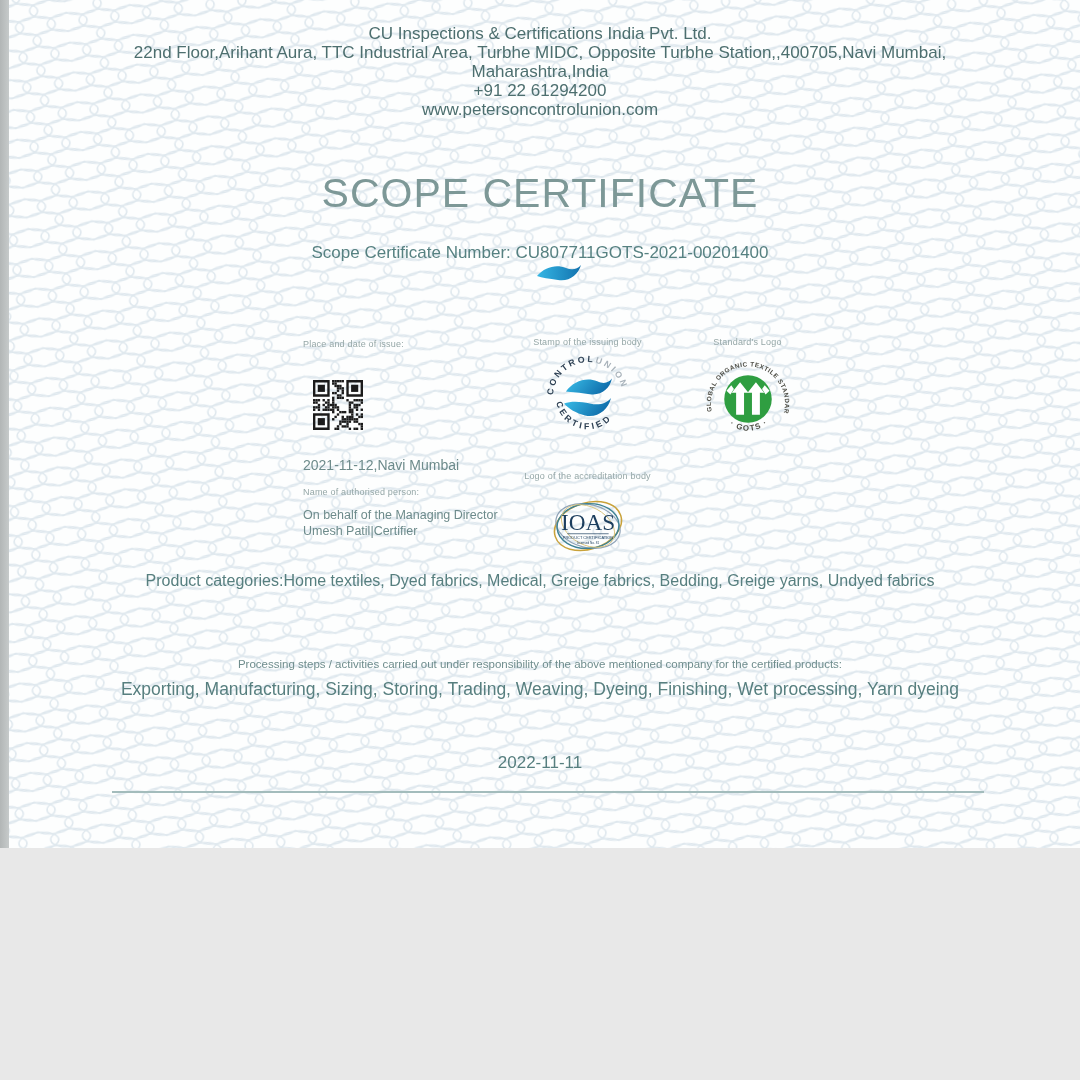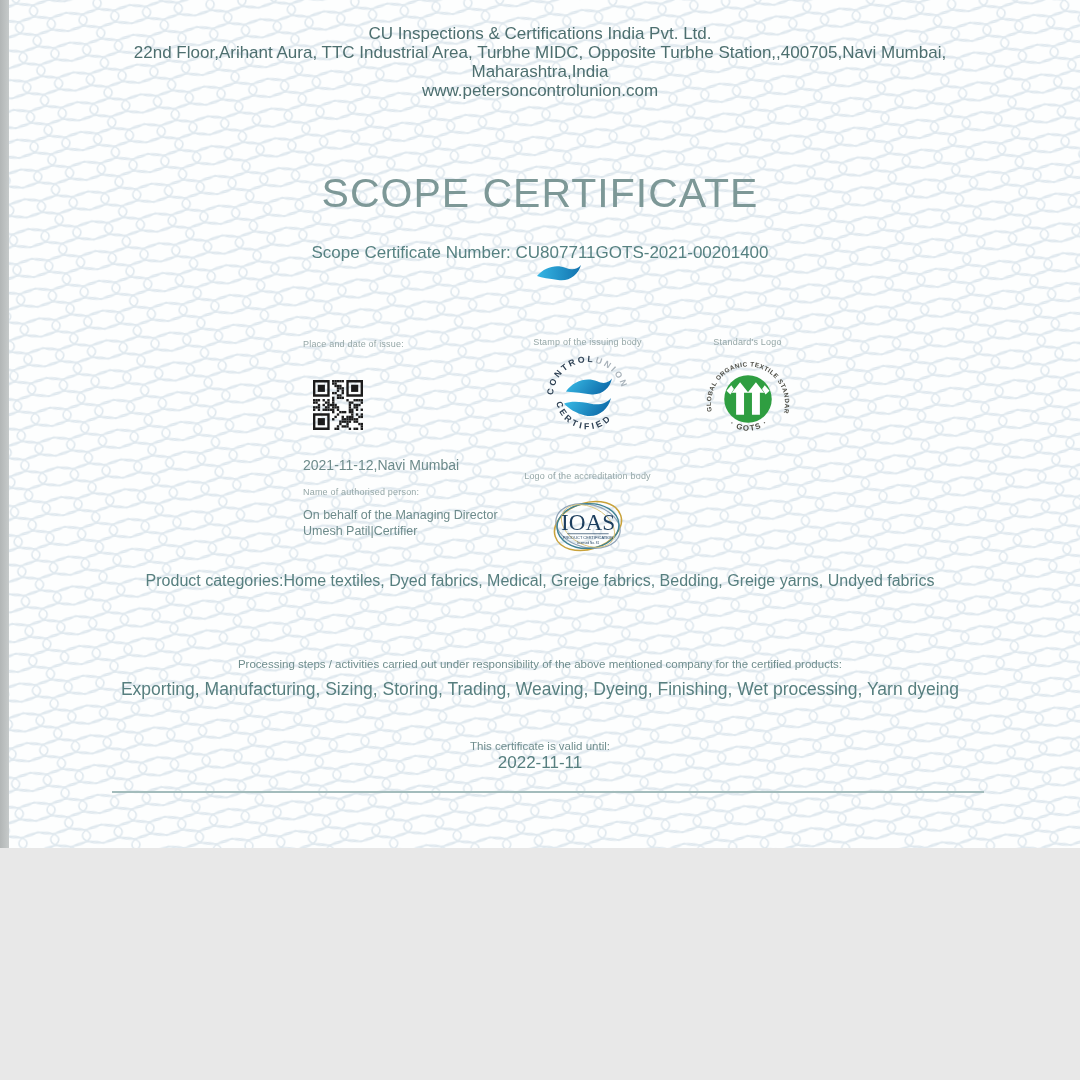--- a/index.html
+++ b/index.html
@@ -166,20 +166,21 @@
   </svg>
 
   <div class="scan-edge"></div>
 
   <div class="content">
 
     <div class="header">
       <div>CU Inspections &amp; Certifications India Pvt. Ltd.</div>
       <div>22nd Floor,Arihant Aura, TTC Industrial Area, Turbhe MIDC, Opposite Turbhe Station,,400705,Navi Mumbai,</div>
       <div>Maharashtra,India</div>
+      <div>+91 22 61294200</div>
       <div>www.petersoncontrolunion.com</div>
     </div>
 
     <div class="doc-title">SCOPE CERTIFICATE</div>
 
     <div class="cert-number">Scope Certificate Number: CU807711GOTS-2021-00201400</div>
 
     <svg class="swoosh-small" viewBox="0 0 46 24" xmlns="http://www.w3.org/2000/svg">
       <defs>
         <linearGradient id="swg" x1="0" y1="0" x2="1" y2="0">
@@ -400,19 +401,18 @@
           <polygon points="70,45 74.5,40.5 69,34.5 66,38.5"></polygon>
         </g>
       </svg>
     </div>
 
     <div class="product-categories">Product categories:Home textiles, Dyed fabrics, Medical, Greige fabrics, Bedding, Greige yarns, Undyed fabrics</div>
 
     <div class="processing-label">Processing steps / activities carried out under responsibility of the above mentioned company for the certified products:</div>
     <div class="processing-values">Exporting, Manufacturing, Sizing, Storing, Trading, Weaving, Dyeing, Finishing, Wet processing, Yarn dyeing</div>
 
-    <div class="valid-label">This certificate is valid until:</div>
     <div class="valid-date">2022-11-11</div>
 
     <div class="divider"></div>
 
   </div>
 </div>
 
 </body></html>

